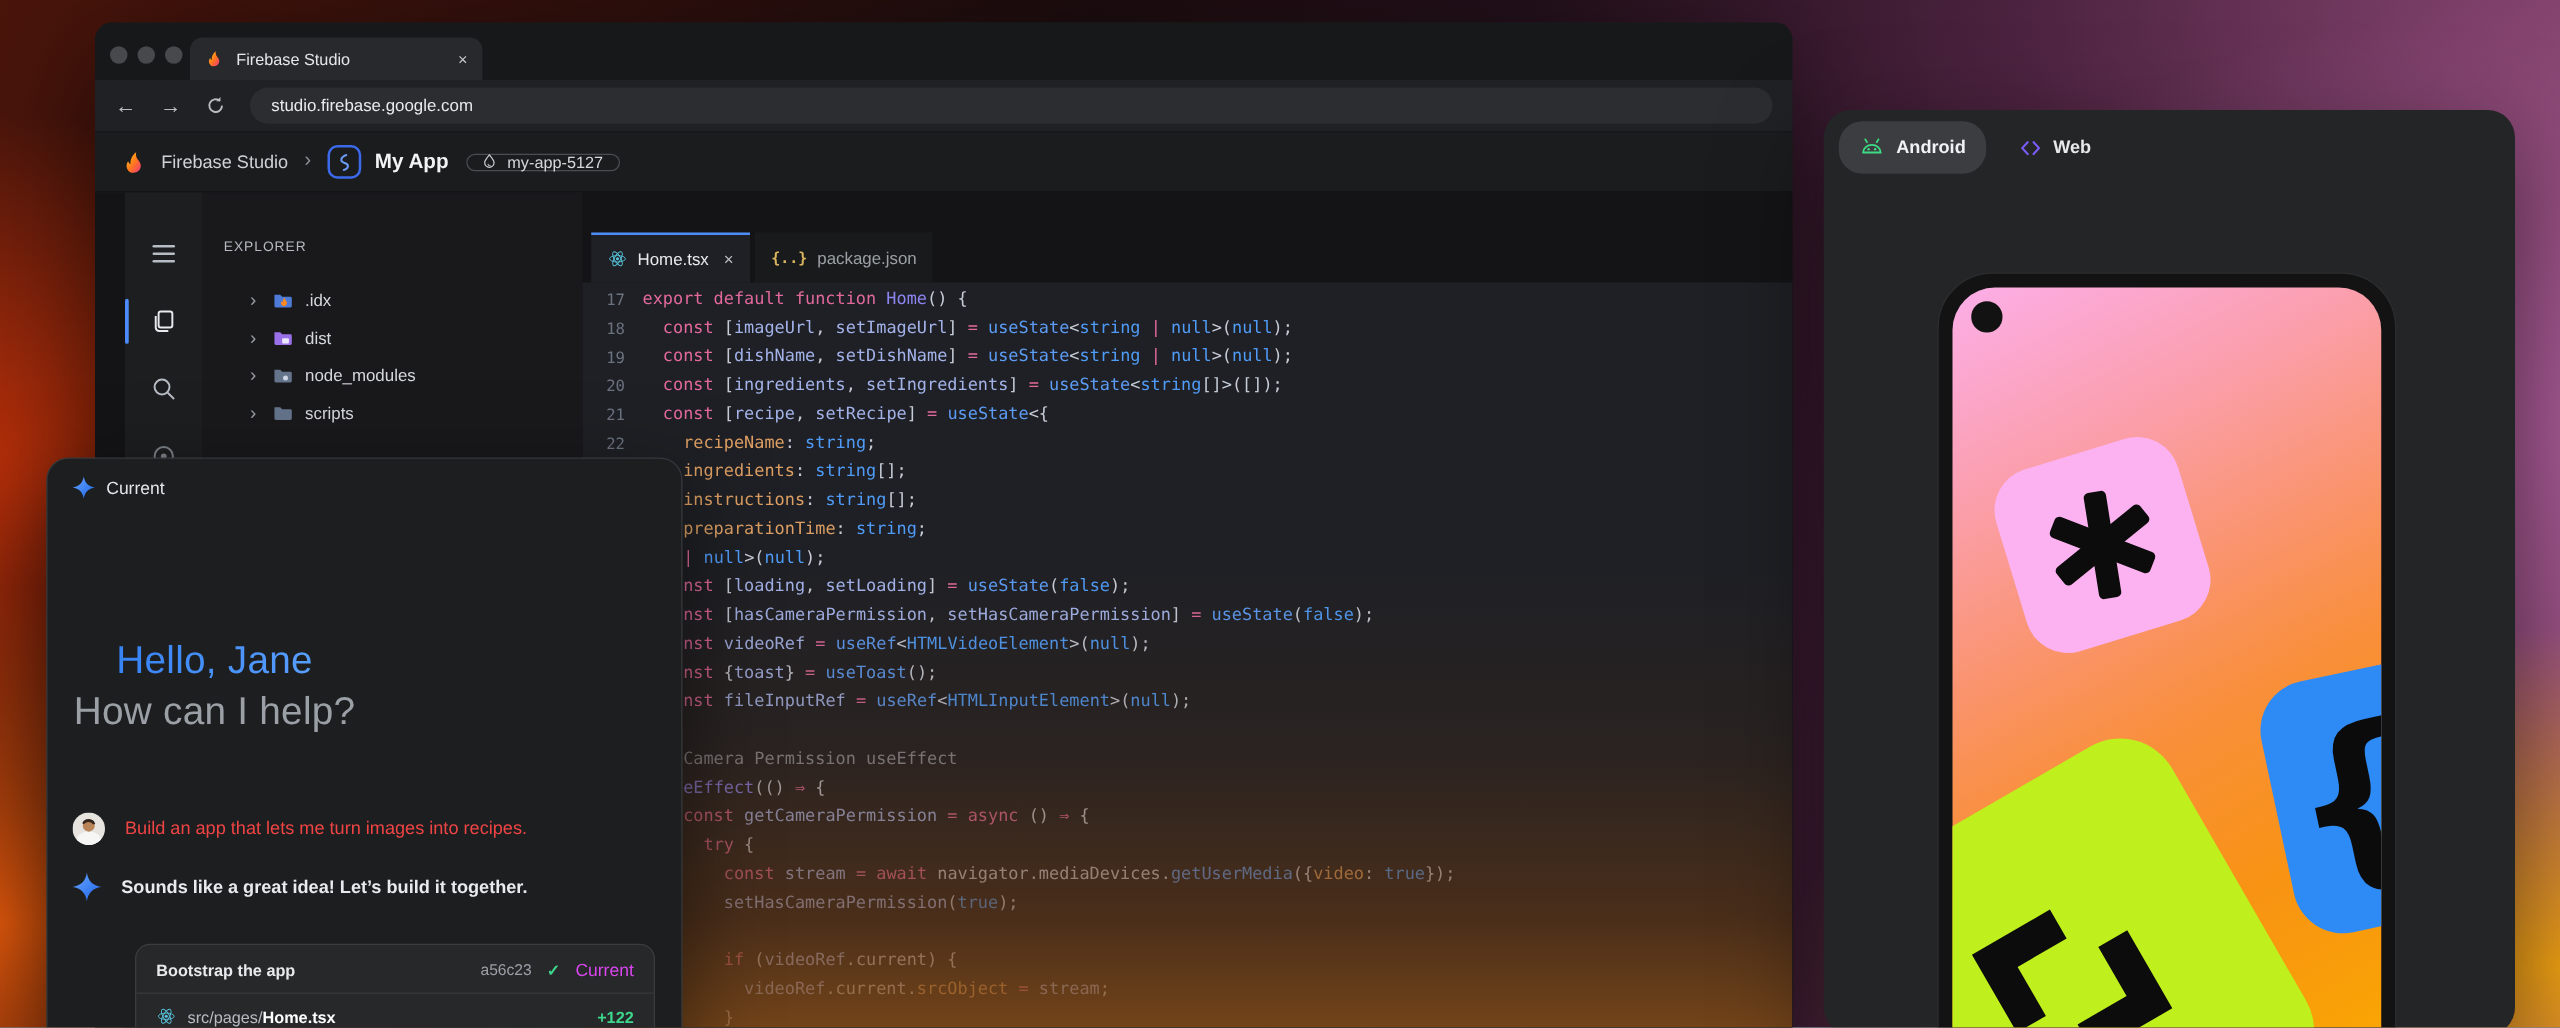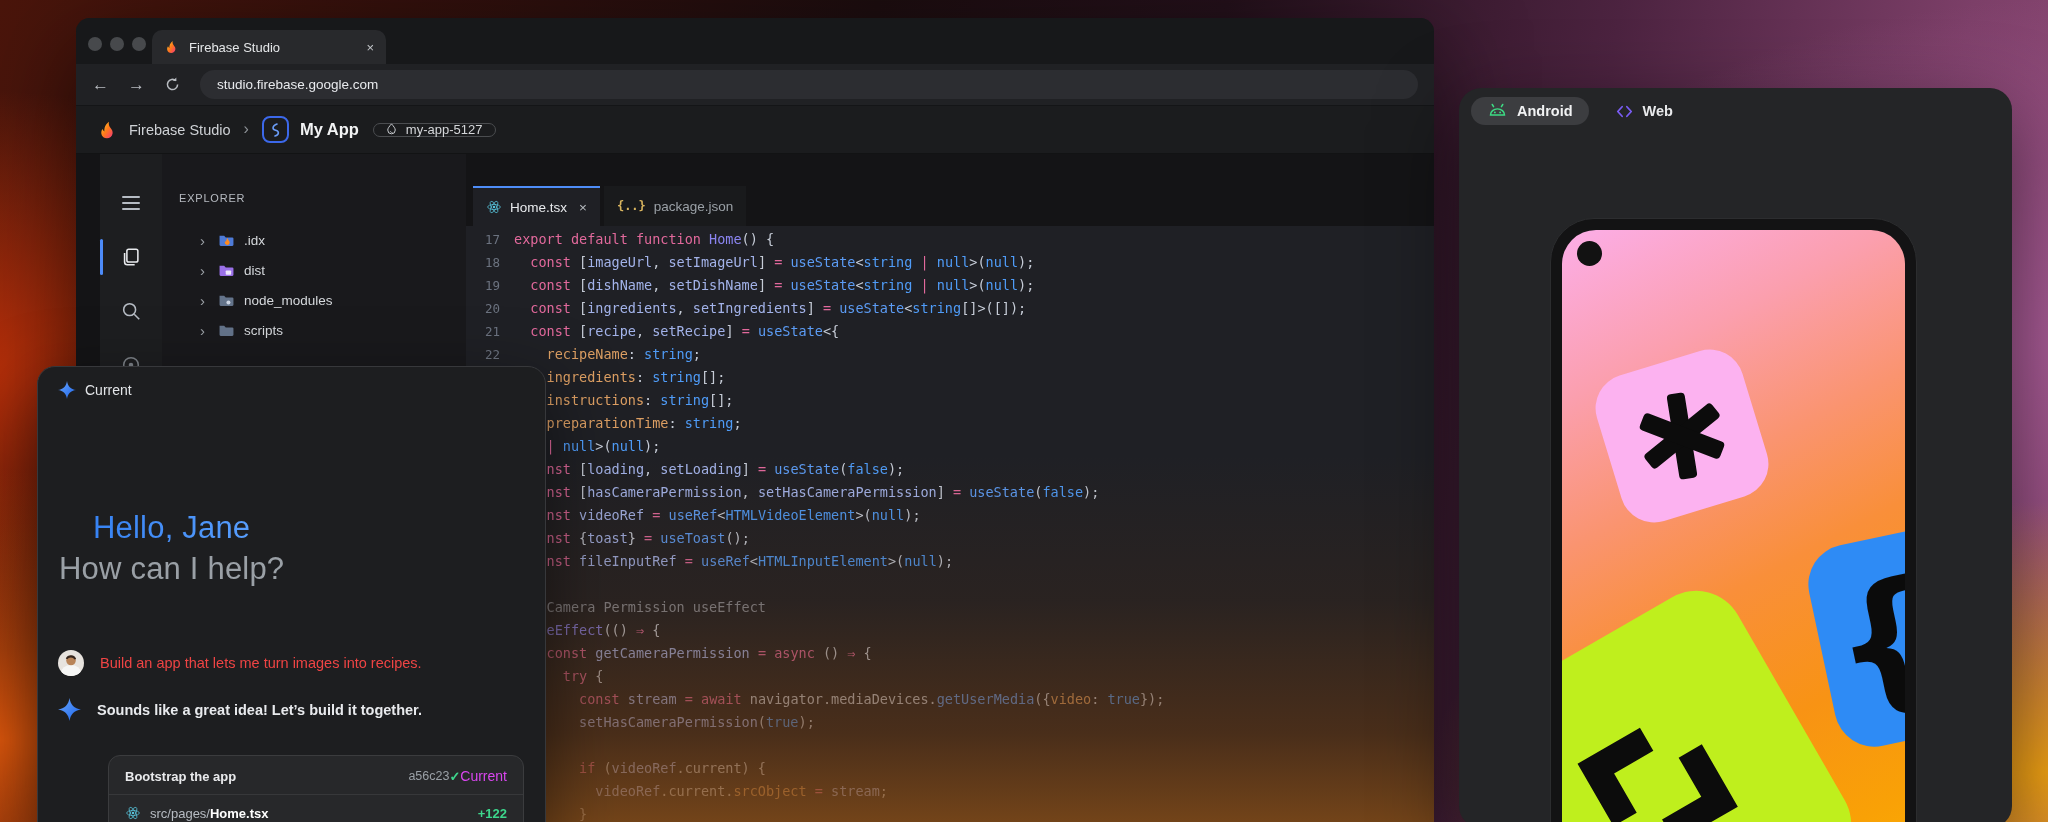--- a/index.html
+++ b/index.html
@@ -87,33 +87,33 @@
     -webkit-background-clip:text; background-clip:text; color:transparent; }
   .greet .how { color:#9aa0a6; }
   .msg { position:absolute; left:20px; right:20px; display:flex; align-items:center; gap:16px; }
   .msg .mtext { font-size:14.5px; color:#ef4444; }
   .msg.gem .mtext { color:#e8eaed; font-weight:600; }
   .taskcard { position:absolute; left:70px; top:388px; width:416px; height:92px; background:#27282a;
     border:1px solid #3b3c3e; border-radius:12px; }
   .tc-row1 { display:flex; align-items:center; padding:12px 16px 10px 16px;
     border-bottom:1px solid #37383a; }
   .tc-title { font-size:13px; font-weight:bold; color:#e9eaec; }
-  .tc-right { margin-left:auto; display:flex; align-items:center; gap:0; }
+  .tc-right { margin-left:auto; display:flex; align-items:center; gap:12px; }
   .tc-commit { font-size:12.5px; color:#9aa0a6; }
   .tc-check { color:#3dd68c; font-size:13px; font-weight:bold; }
   .tc-status { font-size:14px; color:#d946ef; }
   .tc-row2 { display:flex; align-items:center; padding:10px 16px; gap:9px; }
   .tc-path { font-size:13px; color:#b7bcc3; }
   .tc-path b { color:#ffffff; }
   .tc-diff { margin-left:auto; font-size:13px; font-weight:bold; color:#3dd68c; }
   
   #preview { position:absolute; left:1459px; top:88px; width:553px; height:740px; background:#242527;
     border-radius:22px; box-shadow:0 26px 80px rgba(0,0,0,.5); z-index:2; }
   .toggle { display:flex; align-items:center; gap:26px; padding:9px 12px; }
-  .tg-pill { display:flex; align-items:center; gap:9px; height:28px; padding:0 16px;
+  .tg-pill { display:flex; align-items:center; gap:9px; height:42px; padding:0 16px;
     border-radius:19px; background:#3c3d40; }
   .tg-pill span { font-size:14.5px; font-weight:600; color:#f1f2f3; }
   .tg-web { display:flex; align-items:center; gap:9px; }
   .tg-web span { font-size:14.5px; font-weight:600; color:#e8e9eb; }
   .phone { position:absolute; left:91px; top:130px; width:367px; height:700px; background:#131314;
     border-radius:44px; border:1px solid #2c2d2f; }
   .screen { position:absolute; left:11px; right:11px; top:11px; bottom:0; border-radius:34px 34px 0 0;
     overflow:hidden;
     background:linear-gradient(152deg, #fcaee8 0%, #fb9fae 20%, #fa9470 37%,
       #f98f3a 52%, #f89314 70%, #f9a106 86%, #fbb100 100%); }

